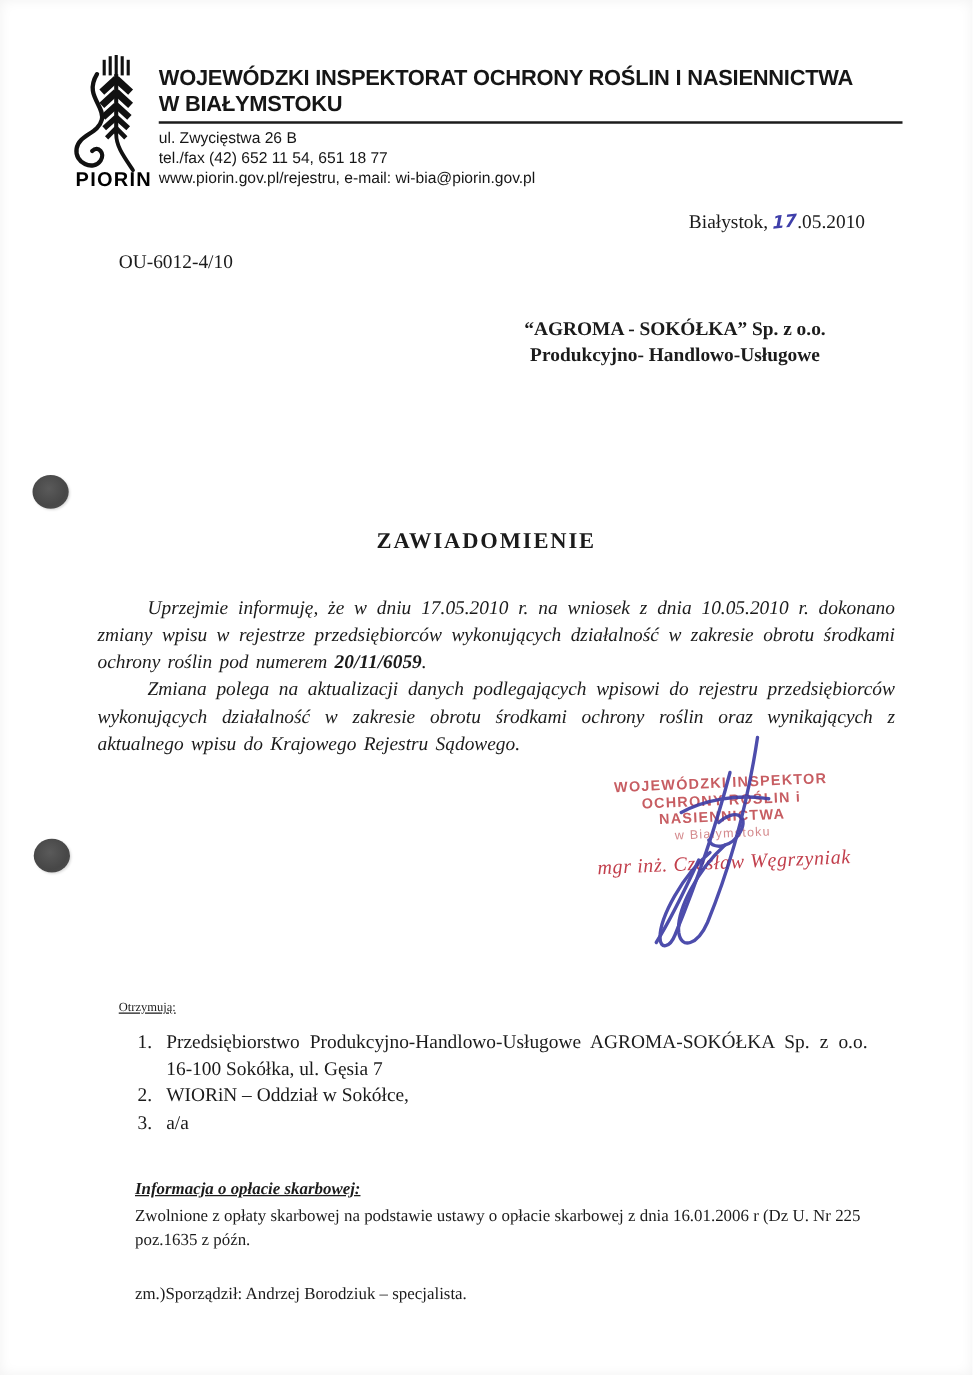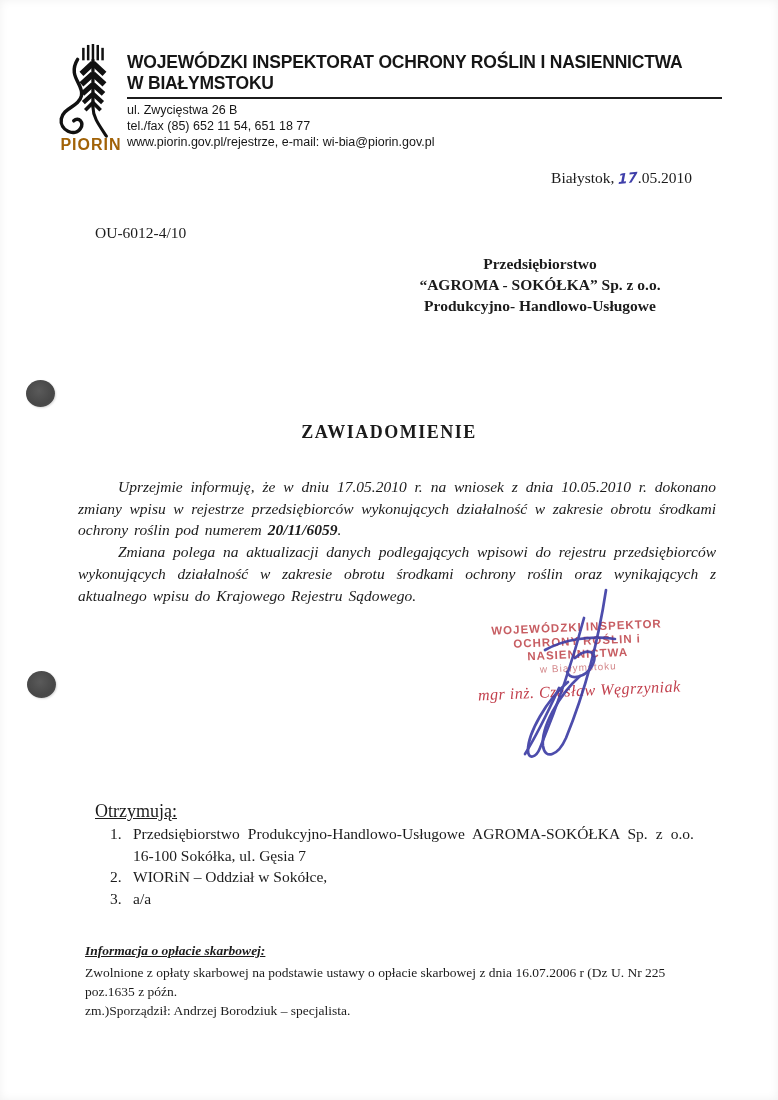--- a/index.html
+++ b/index.html
@@ -10,37 +10,37 @@
     overflow:hidden;
     font-family:"Liberation Serif", serif;
     color:#1b1b1b;
     box-shadow:inset 0 0 10px rgba(0,0,0,0.06);
   }
   
   .logo-icon{position:absolute;left:48px;top:44px;width:88px;height:96px;}
   .logo-text{
     position:absolute;left:42px;top:136px;width:98px;
     text-align:center;font-family:"Liberation Sans",sans-serif;
-    font-weight:bold;font-size:16px;letter-spacing:1px;color:#a16207;
+    font-weight:bold;font-size:16px;letter-spacing:1px;color:#000000;
   }
   .header-block{
     position:absolute;left:127px;top:52px;width:595px;
     font-family:"Liberation Sans",sans-serif;color:#161616;
   }
   .org-line{font-weight:bold;font-size:17.5px;line-height:21px;letter-spacing:-0.2px;white-space:nowrap;}
   .header-rule{border:none;border-top:2.5px solid #1c1c1c;margin:3px 0 3px 0;}
   .contact-line{font-size:12.5px;line-height:16px;}
   
   .date-line{position:absolute;top:169px;right:86px;font-size:15.5px;}
   .hand-day{
     color:#3f3faa;font-style:italic;font-weight:bold;
     display:inline-block;transform:rotate(-6deg) skewX(-6deg);
     font-family:"DejaVu Sans",sans-serif;font-size:14px;
   }
-  .ref-number{position:absolute;left:95px;top:201px;font-size:15.5px;margin-top:23px;}
+  .ref-number{position:absolute;left:95px;top:201px;font-size:15.5px;}
   
   .addressee{
     position:absolute;left:330px;top:253px;width:420px;
     text-align:center;font-weight:bold;font-size:15.5px;line-height:21px;
   }
   
   .hole{position:absolute;border-radius:50%;width:29px;height:27px;
     background:radial-gradient(circle at 45% 40%, #5a5a5a 0%, #474747 60%, #515151 100%);
     box-shadow:1px 1px 2px rgba(0,0,0,0.15);}
   .hole-1{left:26px;top:380px;}
@@ -64,30 +64,30 @@
   }
   .stamp-l1,.stamp-l2{
     font-family:"Liberation Sans",sans-serif;font-size:11.5px;line-height:13.5px;
     letter-spacing:1px;color:#c75d62;font-weight:600;
   }
   .stamp-l3{font-family:"Liberation Sans",sans-serif;font-size:10px;line-height:12px;
     letter-spacing:1px;color:#d4898c;}
   .stamp-name{margin-top:8px;font-style:italic;font-size:16px;color:#c23f4c;letter-spacing:0.5px;}
   .signature-svg{position:absolute;left:486px;top:588px;width:152px;height:175px;}
   
-  .recipients-heading{position:absolute;left:95px;top:801px;font-size:18px;text-decoration:underline;}
+  .recipients-heading{position:absolute;left:95px;top:801px;font-size:10px;text-decoration:underline;}
   .recipients-list{position:absolute;left:110px;top:823px;width:584px;font-size:15.5px;line-height:21.5px;}
   .rcp-item{display:flex;}
   .rcp-num{width:23px;flex:none;}
   .rcp-txt{flex:1;}
   .justify-full{text-align:justify;text-align-last:justify;}
   
-  .footer{position:absolute;left:85px;top:943px;width:606px;}
+  .footer{position:absolute;left:108px;top:943px;width:606px;}
   .footer-heading{font-size:13.5px;font-weight:bold;font-style:italic;text-decoration:underline;}
-  .footer-line{font-size:13.5px;line-height:19px;}
+  .footer-line{font-size:13.5px;line-height:19px;margin-top:24px;}
   .footer-line.first{margin-top:4px;}
 </style>
 </head>
 <body>
 
 <div class="page">
 
   <svg class="logo-icon" viewBox="0 0 90 100" xmlns="http://www.w3.org/2000/svg">
     <g stroke="#111" fill="none">
 
@@ -109,30 +109,29 @@
       <path d="M46,66 C46,76 52,84 60,96" stroke-width="3.2" stroke-linecap="round"></path>
     </g>
   </svg>
   <div class="logo-text">PIORIN</div>
 
   <div class="header-block">
     <div class="org-line">WOJEWÓDZKI INSPEKTORAT OCHRONY ROŚLIN I NASIENNICTWA</div>
     <div class="org-line">W BIAŁYMSTOKU</div>
     <hr class="header-rule">
     <div class="contact-line">ul. Zwycięstwa 26 B</div>
-    <div class="contact-line">tel./fax (85) 652 11 54, 651 18 77</div>
-    <div class="contact-line">www.piorin.gov.pl/rejestrze, e-mail: wi-bia@piorin.gov.pl</div>
+    <div class="contact-line">tel./fax (42) 652 11 54, 651 18 77</div>
+    <div class="contact-line">www.piorin.gov.pl/rejestru, e-mail: wi-bia@piorin.gov.pl</div>
   </div>
 
   <div class="date-line"><span>Białystok,</span><span> </span><span class="hand-day">17</span><span>.05.2010</span></div>
 
   <div class="ref-number">OU-6012-4/10</div>
 
   <div class="addressee">
-    <div>Przedsiębiorstwo</div>
     <div>“AGROMA - SOKÓŁKA” Sp. z o.o.</div>
     <div>Produkcyjno- Handlowo-Usługowe</div>
   </div>
 
   <div class="hole hole-1"></div>
   <div class="hole hole-2"></div>
 
   <div class="doc-title">ZAWIADOMIENIE</div>
 
   <div class="body-text">
@@ -171,17 +170,17 @@
       <span class="rcp-txt">WIORiN – Oddział w Sokółce,</span>
     </div>
     <div class="rcp-item">
       <span class="rcp-num">3.</span>
       <span class="rcp-txt">a/a</span>
     </div>
   </div>
 
   <div class="footer">
     <div class="footer-heading">Informacja o opłacie skarbowej:</div>
-    <div class="footer-line first">Zwolnione z opłaty skarbowej na podstawie ustawy o opłacie skarbowej z dnia 16.07.2006 r (Dz U. Nr 225 poz.1635 z późn.</div>
+    <div class="footer-line first">Zwolnione z opłaty skarbowej na podstawie ustawy o opłacie skarbowej z dnia 16.01.2006 r (Dz U. Nr 225 poz.1635 z późn.</div>
     <div class="footer-line">zm.)Sporządził: Andrzej Borodziuk – specjalista.</div>
   </div>
 
 </div>
 
 </body></html>

